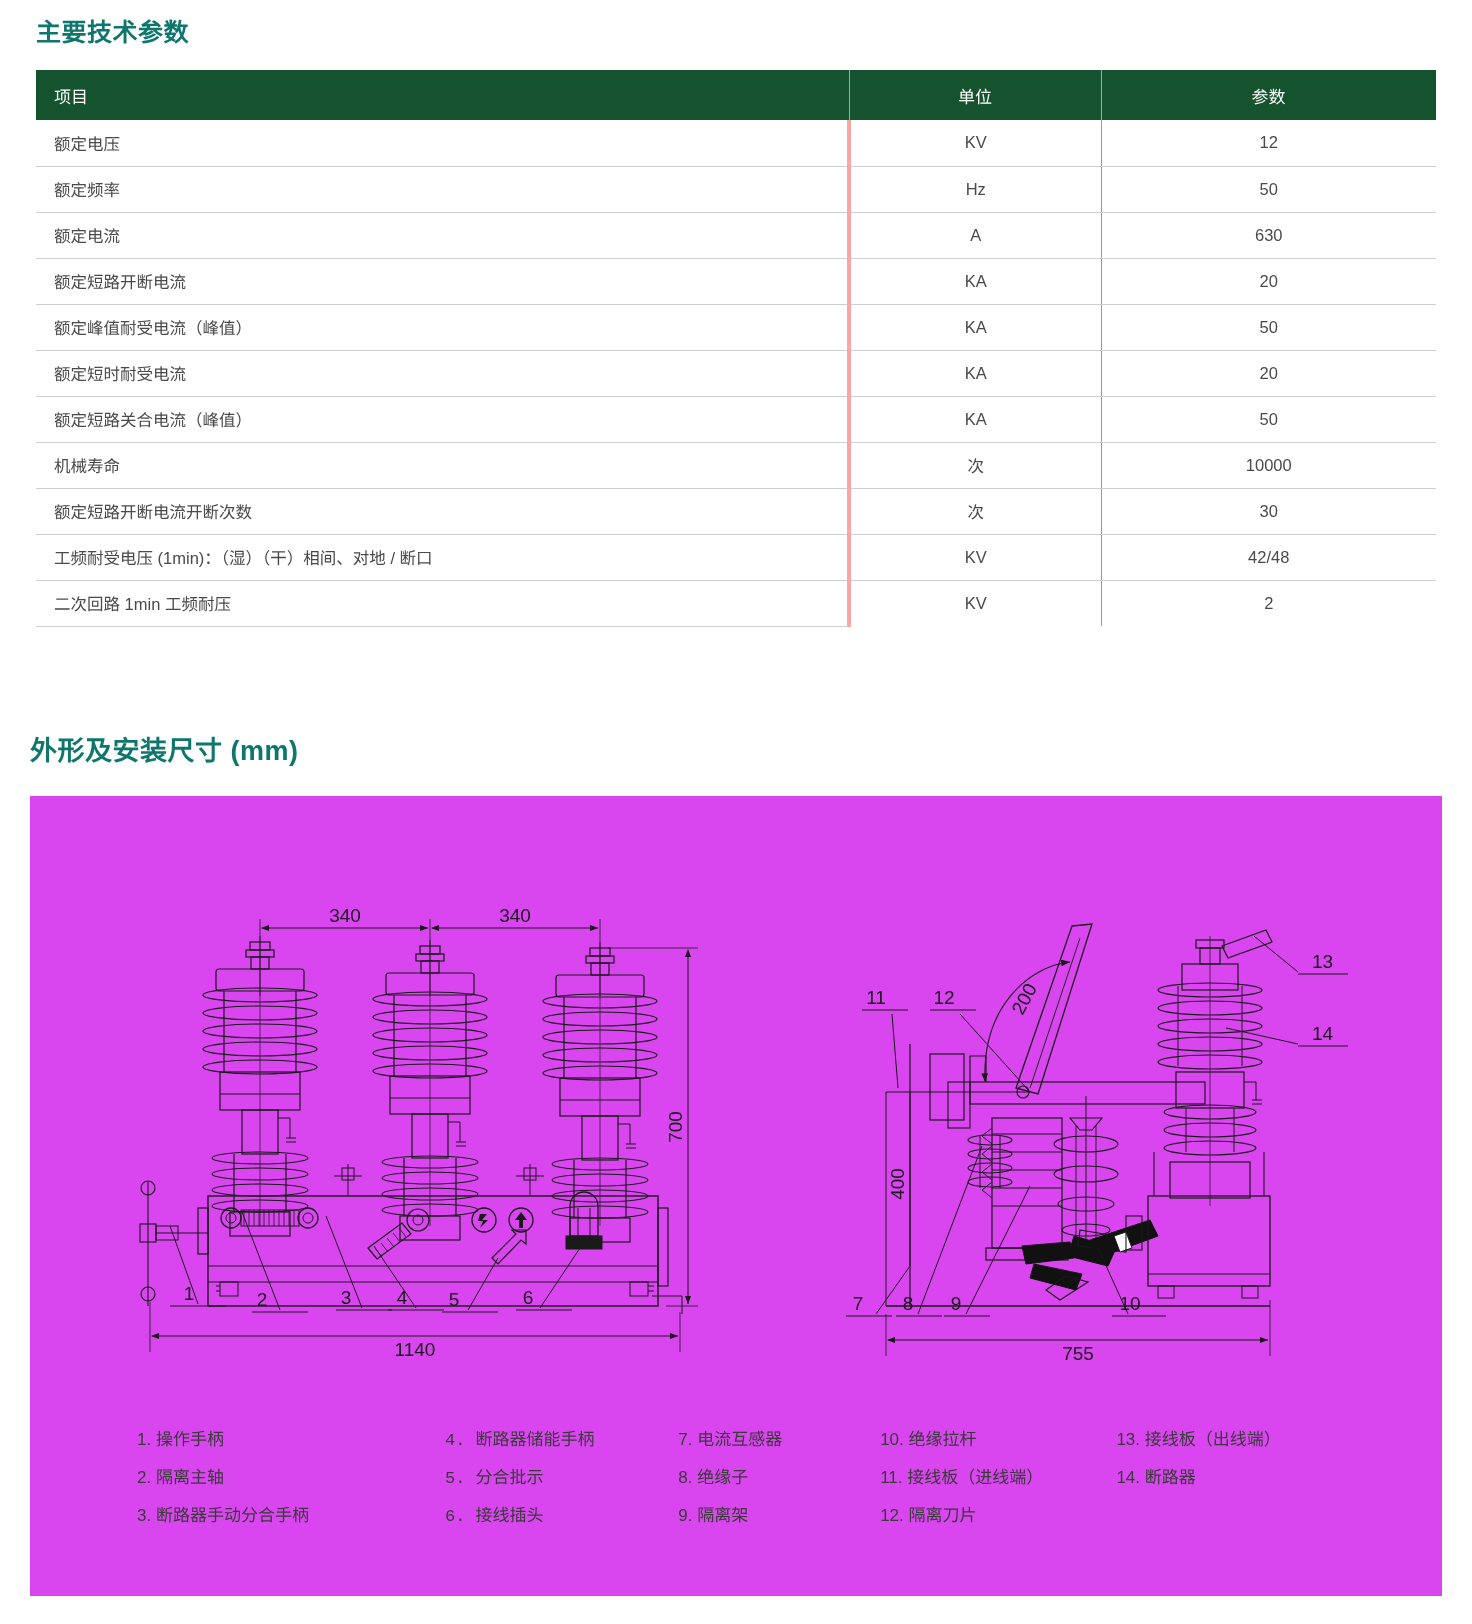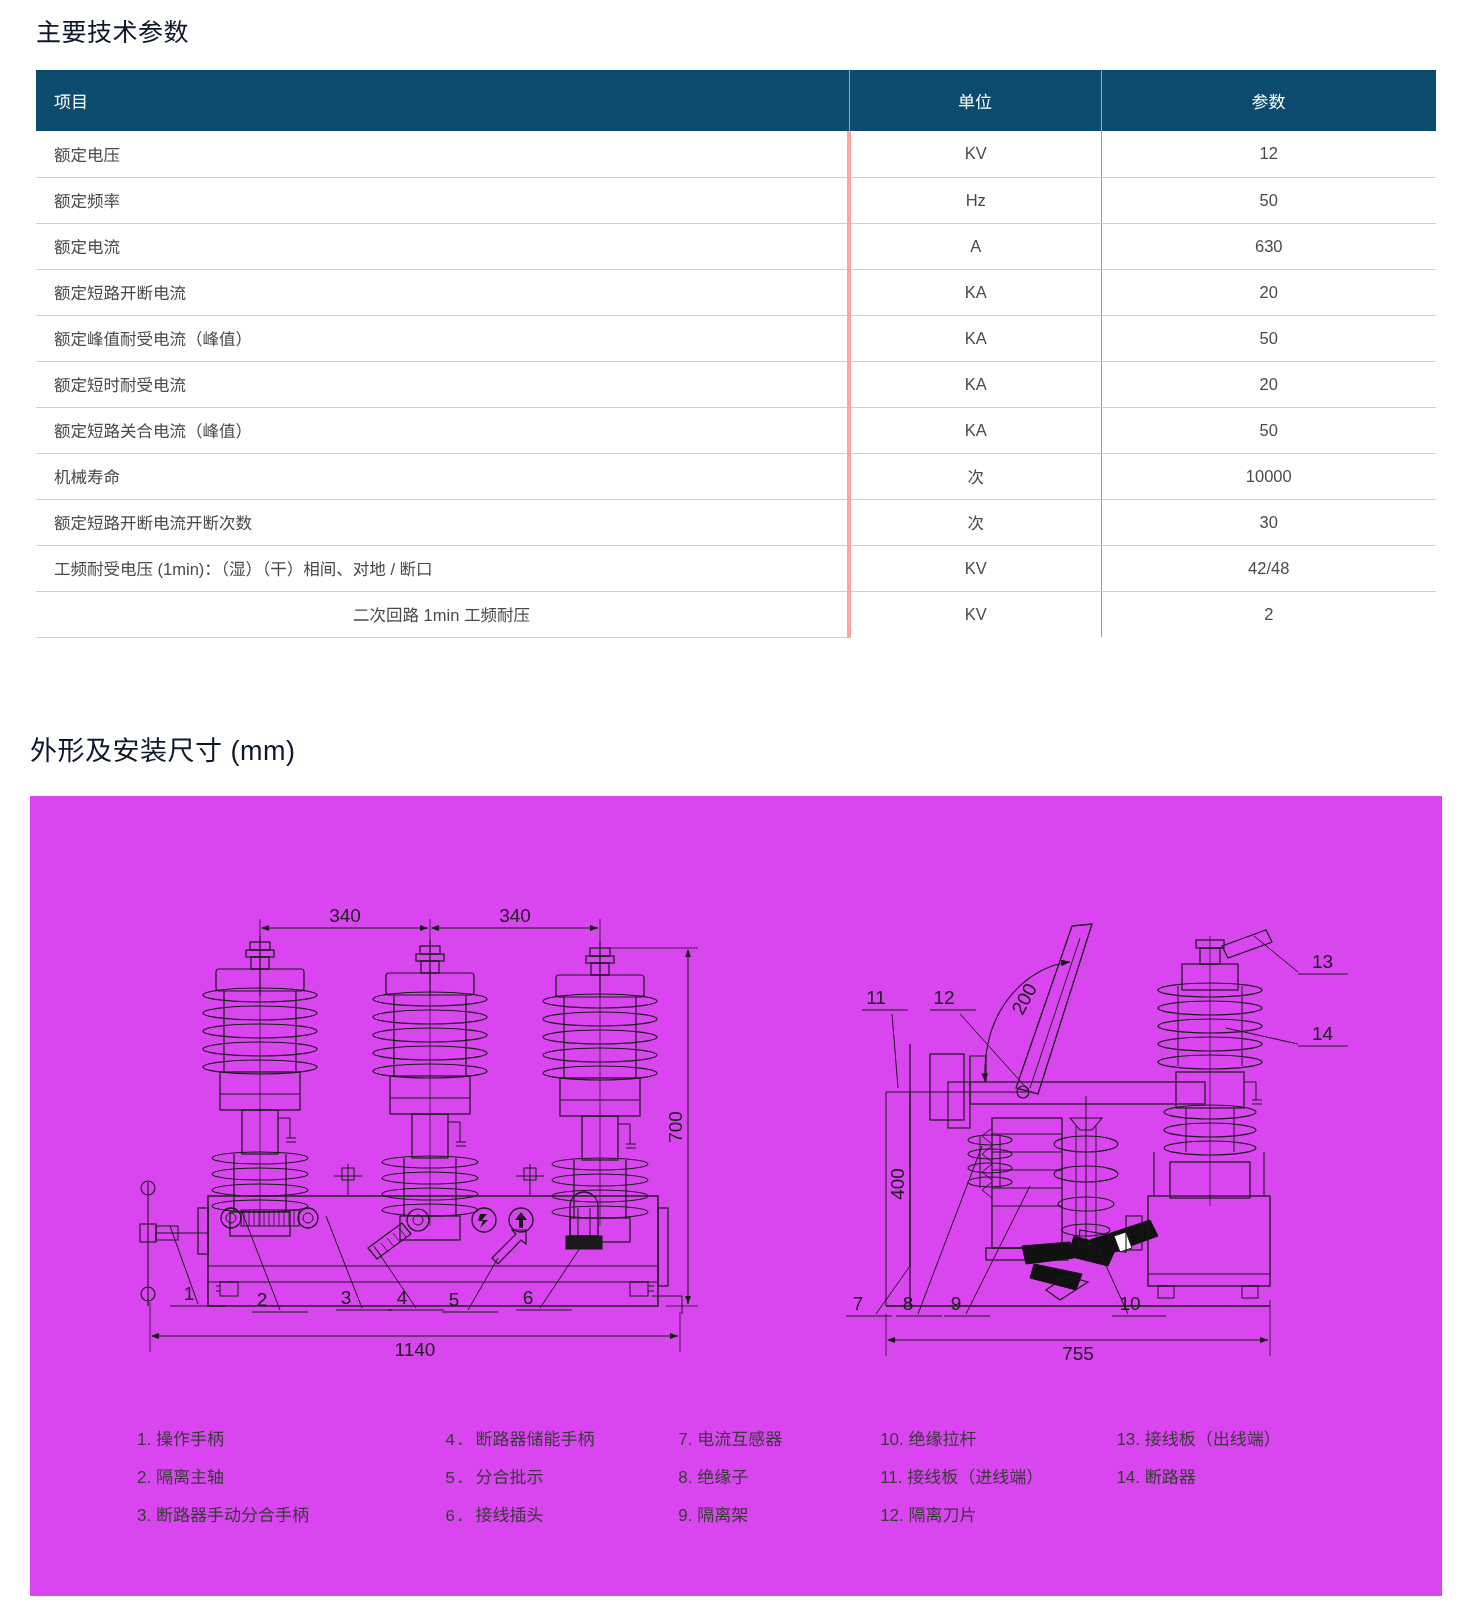--- a/index.html
+++ b/index.html
@@ -13,23 +13,23 @@
     width: 1472px;
     height: 1624px;
     font-family: "Liberation Sans", "DejaVu Sans", sans-serif;
     color: #3c3c3c;
     position: relative;
     overflow: hidden;
   }
 
   
   .section-title {
-    color: #0f172a;
+    color: #0f766e;
     font-size: 25px;
-    font-weight: 400;
+    font-weight: 700;
     letter-spacing: 0.5px;
     line-height: 1;
   }
   #spec-heading {
     position: absolute;
     left: 36px;
     top: 20px;
   }
   #dim-heading {
     position: absolute;
@@ -48,25 +48,25 @@
   table.spec {
     width: 100%;
     border-collapse: collapse;
     table-layout: fixed;
   }
   table.spec col.c-item   { width: 813px; }
   table.spec col.c-unit   { width: 252px; }
   table.spec col.c-param  { width: 335px; }
 
   table.spec thead th {
-    background: #0c4a6e;
+    background: #14532d;
     color: #ffffff;
     font-size: 17px;
     font-weight: 400;
-    height: 61px;
+    height: 50px;
     padding: 0 18px;
     border: none;
     position: relative;
   }
   table.spec thead th.item-h { text-align: left; }
   table.spec thead th.unit-h,
   table.spec thead th.param-h { text-align: center; }
   table.spec thead th.unit-h::before,
   table.spec thead th.param-h::before {
     content: "";
@@ -82,21 +82,21 @@
     color: #4a4a4a;
     border-bottom: 1px solid #cfcfcf;
     padding: 0 18px;
     white-space: nowrap;
     overflow: hidden;
   }
   table.spec tbody td.item  { text-align: left; }
   table.spec tbody td.unit  { text-align: center; border-left: 4px solid #fca5a5; }
   table.spec tbody td.param { text-align: center; border-left: 1px solid #9a9a9a; }
   table.spec tbody tr:last-child td { border-bottom: none; }
-  table.spec tbody tr:last-child td.item { border-bottom: 1px solid #cfcfcf; text-align: center; }
+  table.spec tbody tr:last-child td.item { border-bottom: 1px solid #cfcfcf; }
 
   
   #drawing-panel {
     position: absolute;
     left: 30px;
     top: 796px;
     width: 1412px;
     height: 800px;
     background: #d946ef;
   }

